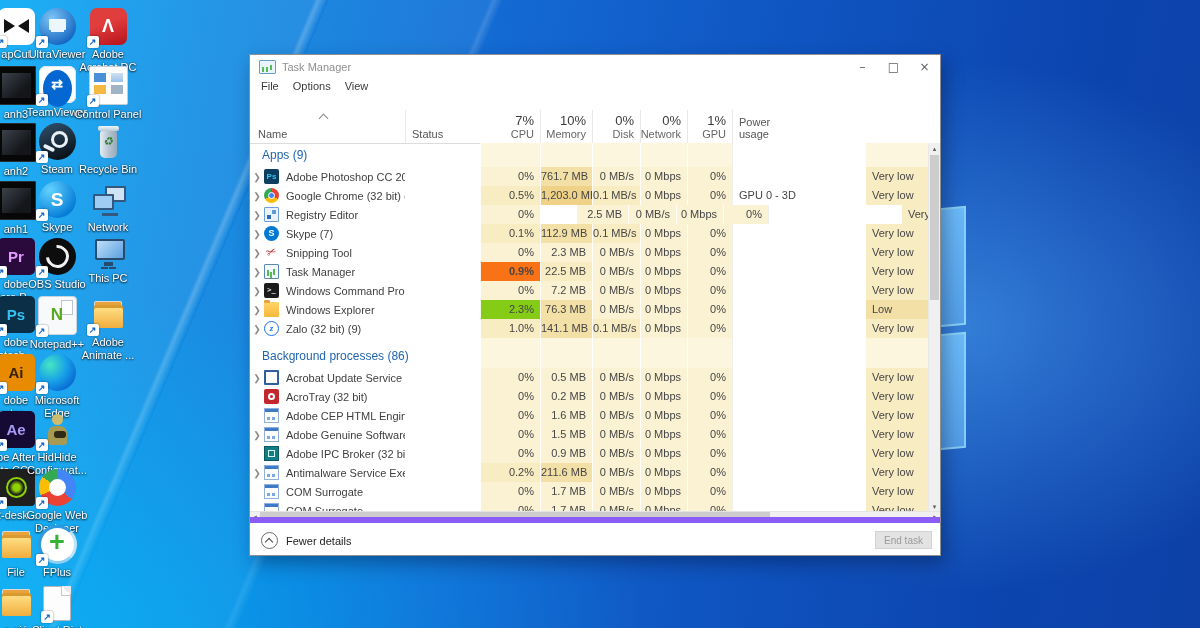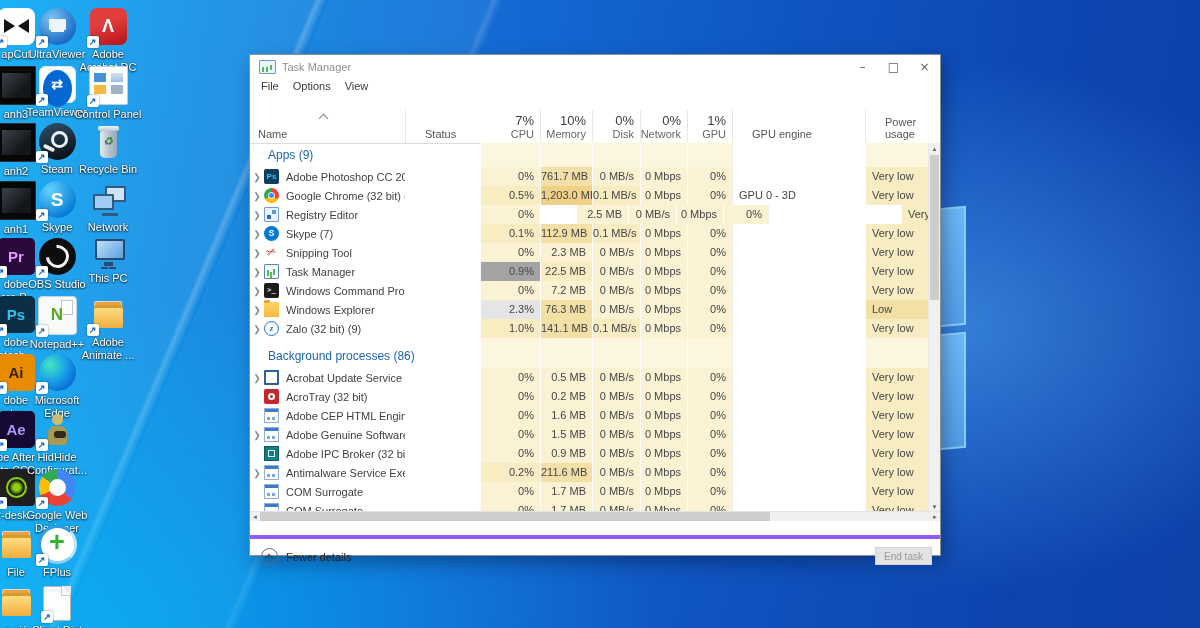--- a/index.html
+++ b/index.html
@@ -103,38 +103,38 @@
   .menu-item{font-size:11px;color:#3a3a3a;padding:0 7px;line-height:14px;}
   #tabstrip{position:absolute;left:2px;top:36px;right:2px;height:16px;display:flex;align-items:flex-end;border-bottom:1px solid #dadada;}
   .tab{font-size:11px;color:#333;background:#fff;border:1px solid #dadada;border-bottom:none;
     padding:0 6px;height:13px;line-height:13px;margin-right:-1px;}
   .tab.active{height:15px;line-height:15px;position:relative;margin-bottom:-1px;border-bottom:1px solid #fff;z-index:2;}
   
   #colhdr{position:absolute;left:0;top:55px;width:678px;height:33px;border-bottom:1px solid #dcdcdc;display:flex;}
   .hc{box-sizing:border-box;height:100%;position:relative;border-left:1px solid #e8e8e8;}
   .hc:first-child{border-left:none;}
   .hc .nm{position:absolute;left:8px;bottom:3px;font-size:11px;color:#555;}
-  .hc .lft{left:19px;}
+  .hc .lft{left:6px;}
   .hc .pct{position:absolute;right:6px;top:3px;font-size:13px;color:#3c3c3c;}
   .hc .sub{position:absolute;right:6px;bottom:3px;font-size:11px;color:#666;}
   #sortchev{position:absolute;left:70px;top:5px;width:6px;height:6px;border-left:1px solid #888;border-top:1px solid #888;transform:rotate(45deg);}
   
   #plist{position:absolute;left:0;top:88px;width:678px;height:369px;overflow:hidden;}
   .prow{display:flex;height:19px;flex:none;}
   .prow.sec{height:24px;}
   .prow.spacer{height:6px;}
   .c{box-sizing:border-box;height:100%;overflow:hidden;white-space:nowrap;font-size:11px;color:#454545;flex:none;}
   .c.heat{border-left:1px solid rgba(255,255,255,.9);}
   .c.eng{border-left:1px solid #efefef;background:#fff;padding-left:6px;line-height:19px;color:#454545;}
   .c.num{text-align:right;padding-right:6px;line-height:19px;}
   .c.pow{padding-left:6px;line-height:19px;}
   .namecell{display:flex;align-items:center;}
   .chev{width:14px;text-align:center;color:#8a8a8a;font-size:9px;flex:none;}
   .pname{color:#3f3f3f;overflow:hidden;white-space:nowrap;}
-  .sec-title{font-size:12px;color:#2166ac;line-height:24px;padding-left:18px;}
+  .sec-title{font-size:12px;color:#2166ac;line-height:24px;padding-left:12px;}
   
   .picon{width:15px;height:15px;display:inline-block;position:relative;margin:0 7px 0 0;flex:none;box-sizing:border-box;}
   .p-ps{background:#0b3e5f;border-radius:2px;color:#3fc1f0;font:bold 8px/15px "Liberation Sans",sans-serif;text-align:center;}
   .p-chrome{border-radius:50%;background:conic-gradient(#ea4335 0 120deg,#fbbc05 120deg 240deg,#34a853 240deg 360deg);}
   .p-chrome:after{content:'';position:absolute;inset:4px;background:#4285f4;border:1px solid #fff;border-radius:50%;}
   .p-reg{background:#eaf3fc;border:1px solid #6a9fd8;border-radius:1px;}
   .p-reg:after{content:'';position:absolute;left:2px;bottom:2px;width:4px;height:4px;background:#2d6cb5;box-shadow:5px -5px 0 #5b9bd5;}
   .p-skype{border-radius:50%;background:#0078d4;color:#fff;font:bold 9px/15px "Liberation Sans",sans-serif;text-align:center;}
   .p-snip{color:#c03333;font:12px/15px "DejaVu Sans",sans-serif;text-align:center;transform:rotate(-20deg);}
   .p-tmgr{background:#f2f9fe;border:1px solid #5a87b0;border-radius:1px;}
@@ -152,21 +152,21 @@
   .p-ipc{background:#0f7f86;border:1px solid #0a5a60;}
   .p-ipc:after{content:'';position:absolute;inset:3px;border:1px solid #dff3f4;}
   
   #vscroll{position:absolute;right:0;top:88px;width:12px;height:369px;background:#f0f0f0;border-left:1px solid #e8e8e8;box-sizing:border-box;}
   #vthumb{position:absolute;left:1px;right:1px;top:12px;height:145px;background:#cdcdcd;}
   .varr{position:absolute;left:0;right:0;height:11px;text-align:center;font-size:7px;line-height:11px;color:#606060;}
   #hscroll{position:absolute;left:0;bottom:34px;width:690px;height:10px;background:#f0f0f0;border-top:1px solid #e4e4e4;box-sizing:border-box;}
   #hthumb{position:absolute;left:10px;top:0;width:510px;height:9px;background:#cdcdcd;}
   .harr{position:absolute;top:0;width:10px;height:9px;text-align:center;font-size:7px;line-height:9px;color:#606060;}
   
-  #footer{position:absolute;left:0;bottom:0;width:690px;height:20px;background:#fff;border-top:4px solid #8b5cf6;box-sizing:border-box;}
+  #footer{position:absolute;left:0;bottom:0;width:690px;height:38px;background:#fff;border-top:6px solid #8b5cf6;box-sizing:border-box;}
   #fewer{position:absolute;left:11px;top:9px;display:flex;align-items:center;}
   #fd-circle{width:15px;height:15px;border:1px solid #6a6a6a;border-radius:50%;position:relative;margin-right:8px;}
   #fd-circle:after{content:'';position:absolute;left:4px;top:6px;width:5px;height:5px;border-left:1px solid #444;border-top:1px solid #444;transform:rotate(45deg);}
   #fd-text{font-size:11px;color:#222;}
   #endtask{position:absolute;right:8px;top:8px;width:57px;height:18px;background:#e3e3e3;border:1px solid #d3d3d3;color:#9a9a9a;font-size:10px;font-family:"Liberation Sans",sans-serif;}
 </style>
 </head>
 <body>
 
 <div id="wallpaper">
@@ -470,23 +470,20 @@
         </div>
         <div class="hc" style="width: 47px;">
           <span class="pct">0%</span>
           <span class="sub">Network</span>
         </div>
         <div class="hc" style="width: 45px;">
           <span class="pct">1%</span>
           <span class="sub">GPU</span>
         </div>
       </div>
-    <div class="hc" style="width:133px">
-      <span class="nm lft">GPU engine</span>
-    </div>
     <div class="hc" style="width:63px">
       <span class="nm lft">Power usage</span>
     </div>
   </div>
 
   <div id="plist">
       <div class="prow sec">
         <div class="c namecell" style="width: 230px;">
           <span class="sec-title">Apps (9)</span>
         </div>
@@ -573,21 +570,21 @@
         <div class="c eng" style="width: 133px;"></div>
         <div class="c pow heat" style="width: 63px; background: rgb(248, 236, 195);">Very low</div>
       </div>
       <div class="prow">
         <div class="c namecell" style="width: 155px;">
           <span class="chev">❯</span>
           <span class="picon p-tmgr"></span>
           <span class="pname">Task Manager</span>
         </div>
         <div class="c " style="width: 75px;"></div>
-        <div class="c num heat" style="width: 60px; background: #a3a3a3;">0.9%</div>
+        <div class="c num heat" style="width: 60px; background: #f97316; font-weight: bold;">0.9%</div>
         <div class="c num heat" style="width: 52px; background: rgb(248, 236, 195);">22.5 MB</div>
         <div class="c num heat" style="width: 48px; background: rgb(251, 242, 212);">0 MB/s</div>
         <div class="c num heat" style="width: 47px; background: rgb(251, 242, 212);">0 Mbps</div>
         <div class="c num heat" style="width: 45px; background: rgb(251, 242, 212);">0%</div>
         <div class="c eng" style="width: 133px;"></div>
         <div class="c pow heat" style="width: 63px; background: rgb(248, 236, 195);">Very low</div>
       </div>
       <div class="prow">
         <div class="c namecell" style="width: 155px;">
           <span class="chev">❯</span>
@@ -603,21 +600,21 @@
         <div class="c eng" style="width: 133px;"></div>
         <div class="c pow heat" style="width: 63px; background: rgb(248, 236, 195);">Very low</div>
       </div>
       <div class="prow">
         <div class="c namecell" style="width: 155px;">
           <span class="chev">❯</span>
           <span class="picon p-folder"></span>
           <span class="pname">Windows Explorer</span>
         </div>
         <div class="c " style="width: 75px;"></div>
-        <div class="c num heat" style="width: 60px; background: #e5e5e5;">2.3%</div>
+        <div class="c num heat" style="width: 60px; background: #84cc16;">2.3%</div>
         <div class="c num heat" style="width: 52px; background: rgb(243, 224, 166);">76.3 MB</div>
         <div class="c num heat" style="width: 48px; background: rgb(251, 242, 212);">0 MB/s</div>
         <div class="c num heat" style="width: 47px; background: rgb(251, 242, 212);">0 Mbps</div>
         <div class="c num heat" style="width: 45px; background: rgb(251, 242, 212);">0%</div>
         <div class="c eng" style="width: 133px;"></div>
         <div class="c pow heat" style="width: 63px; background: rgb(243, 224, 166);">Low</div>
       </div>
       <div class="prow">
         <div class="c namecell" style="width: 155px;">
           <span class="chev">❯</span>

